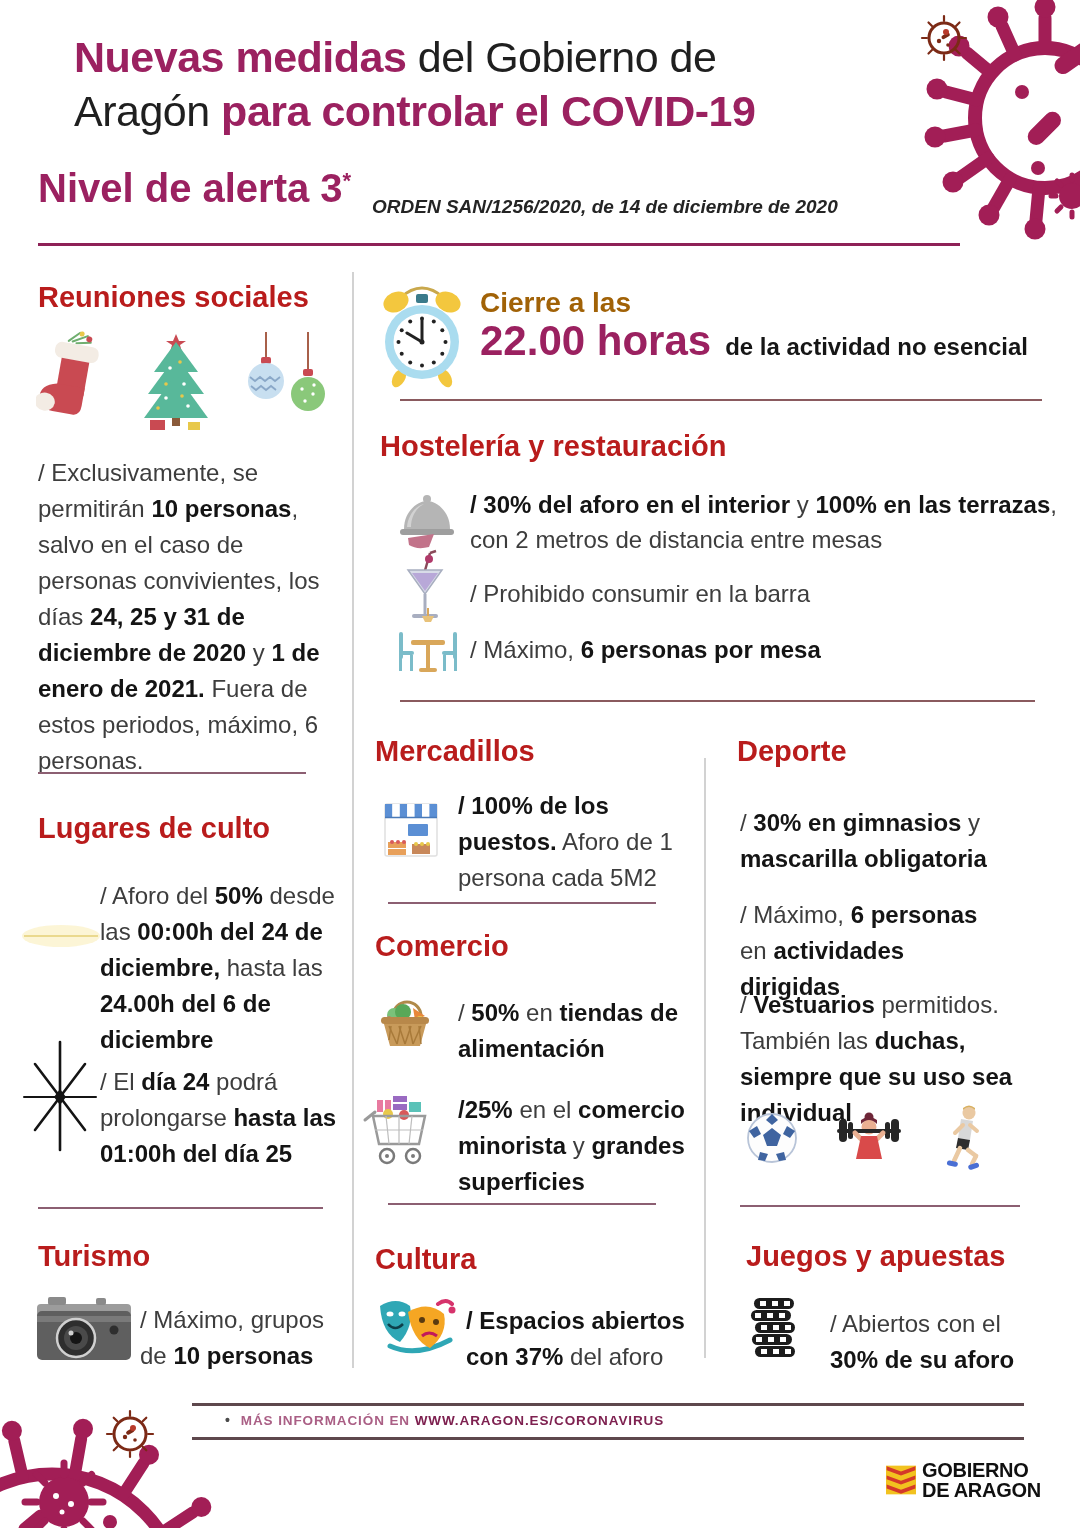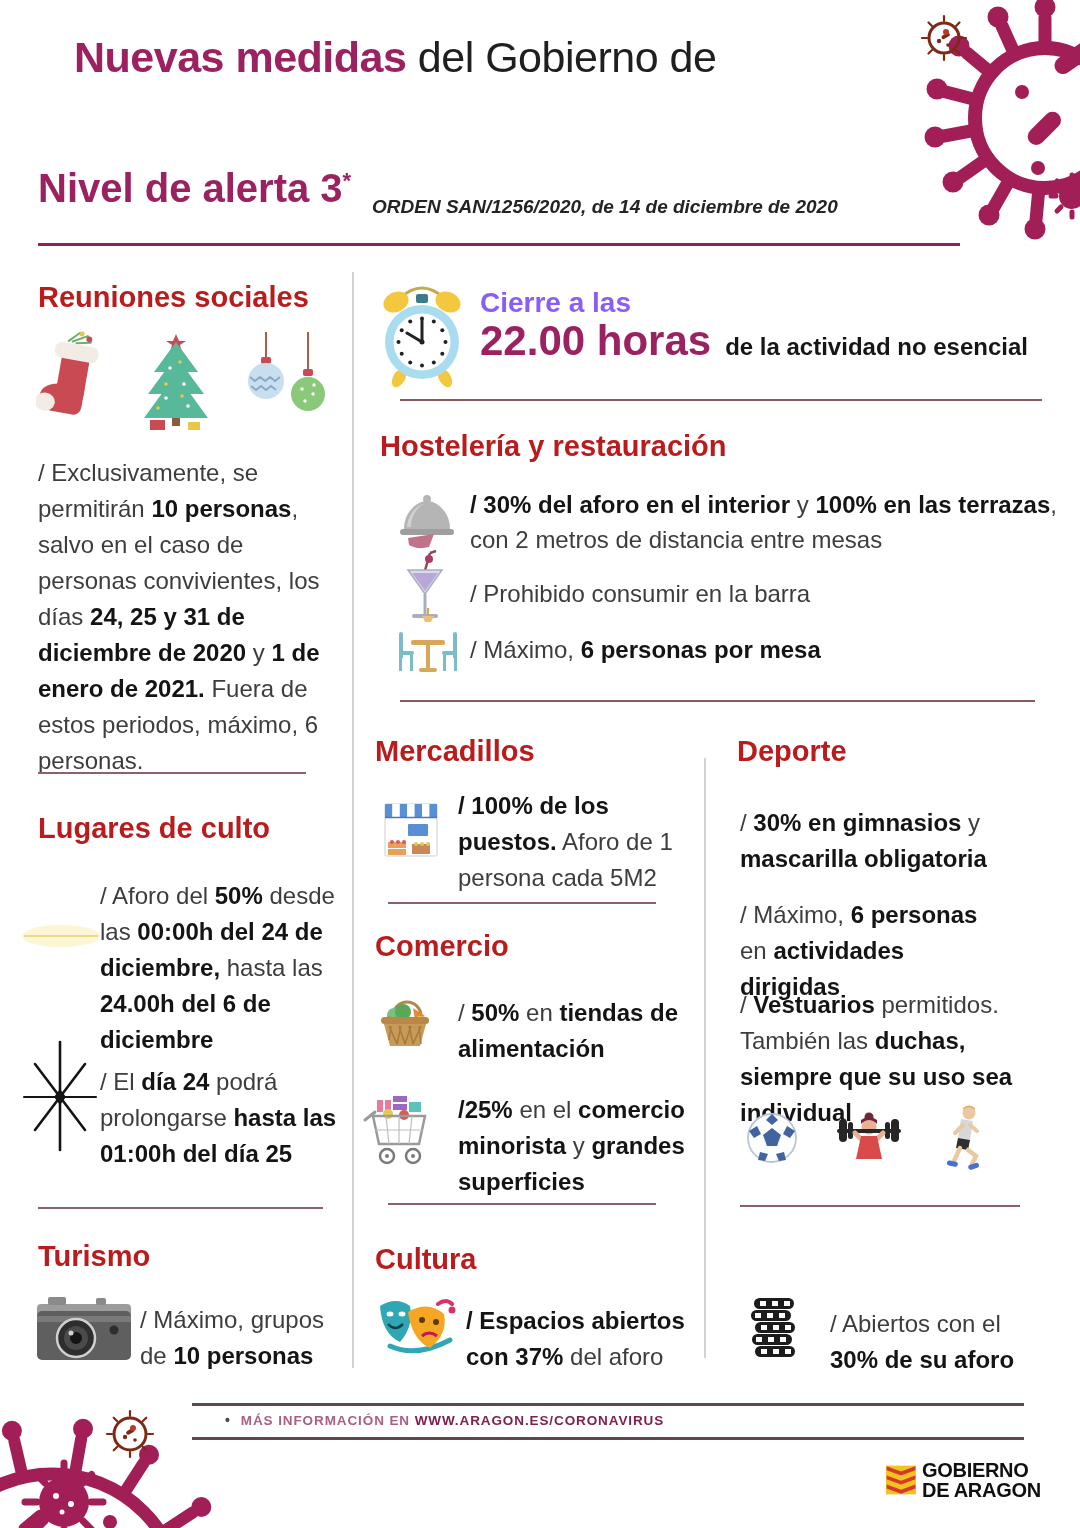--- a/index.html
+++ b/index.html
@@ -14,38 +14,39 @@
   .order-text{left:372px;top:196px;font-size:19px;font-style:italic;font-weight:700;color:#242424;}
   .header-rule{left:38px;top:243px;width:922px;height:3px;background:#8e2157;}
   
   .h2{font-size:29px;font-weight:700;color:#b91c1c;}
   .bt{font-size:24px;line-height:36px;color:#3d3d3d;}
   .bt b{font-weight:700;color:#141414;}
   .hrule{height:2px;background:#8c5f72;}
   .vrule{width:2px;background:#d2d2d2;}
   .frule{height:3px;background:#5e484d;}
   
-  .closure-line1{left:480px;top:287px;font-size:28px;font-weight:700;color:#8b5cf6;}
+  .closure-line1{left:480px;top:287px;font-size:28px;font-weight:700;color:#a16207;}
   .closure-line2{left:480px;top:317px;white-space:nowrap;}
   .closure-time{font-size:42px;font-weight:700;color:#9b2160;}
   .closure-tail{font-size:24px;font-weight:700;color:#161616;margin-left:14px;}
   
   .finfo{left:225px;top:1412px;font-size:13.5px;letter-spacing:0.9px;color:#aa5f85;font-weight:700;white-space:nowrap;}
   .finfo .bullet{color:#4a4a4a;margin-right:10px;font-size:14px;}
   .finfo .url{color:#7e2150;}
   .logo{left:886px;top:1460px;display:flex;align-items:center;gap:6px;}
   .logo-text{font-size:20px;line-height:20px;font-weight:700;color:#101010;letter-spacing:-0.3px;}
 </style>
 </head>
 <body>
 
 <div class="page">
 
   <div class="abs main-title">
     <div><b>Nuevas medidas</b><span> del Gobierno de</span></div>
+    <div><span>Aragón </span><b>para controlar el COVID-19</b></div>
   </div>
   <div class="abs alert-line"><span>Nivel de alerta 3</span><sup>*</sup></div>
   <div class="abs order-text">ORDEN SAN/1256/2020, de 14 de diciembre de 2020</div>
   <div class="abs header-rule"></div>
 
   <svg class="abs" style="left:900px;top:0;" width="180" height="252" viewBox="0 0 180 252">
     <circle cx="145" cy="118" r="70" fill="none" stroke="#a21e56" stroke-width="14"></circle>
     <g stroke="#a21e56" stroke-width="13" stroke-linecap="round">
       <line x1="145" y1="48" x2="145" y2="18"></line>
         <line x1="115" y1="55" x2="102" y2="26"></line>
@@ -416,20 +417,21 @@
         <line x1="21" y1="44" x2="15" y2="57"></line>
           <line x1="29" y1="46" x2="37" y2="52"></line>
           <line x1="37" y1="52" x2="33" y2="60"></line>
       </g>
       <rect x="8" y="57" width="11" height="5" rx="2.5" fill="#4a6fd4" transform="rotate(12 13 59)"></rect>
       <rect x="29" y="60" width="11" height="5" rx="2.5" fill="#4a6fd4" transform="rotate(-18 34 62)"></rect>
     </svg>
   </div>
   <div class="abs hrule" style="left:740px;top:1205px;width:280px;"></div>
 
+  <div class="abs h2" style="left:746px;top:1240px;">Juegos y apuestas</div>
   <svg class="abs" style="left:748px;top:1296px;" width="50" height="66" viewBox="0 0 50 66">
     <g>
       <rect x="6" y="2" width="40" height="11" rx="5.5" fill="#1c1c1c"></rect>
       <g fill="#fff">
           <rect x="12" y="5" width="6" height="5"></rect>
           <rect x="24" y="5" width="6" height="5"></rect>
           <rect x="36" y="5" width="6" height="5"></rect>
         </g>
       <rect x="3" y="14" width="40" height="11" rx="5.5" fill="#1c1c1c"></rect>
       <g fill="#fff">

